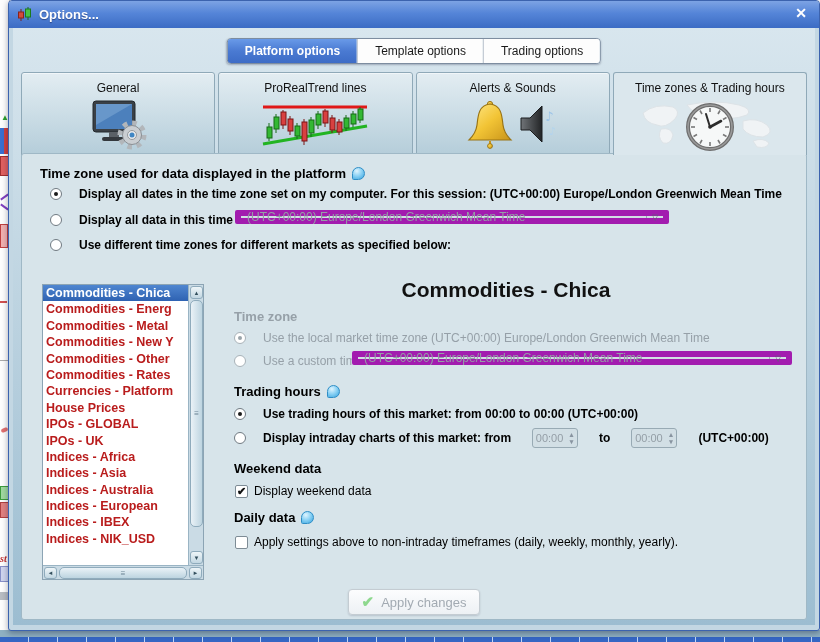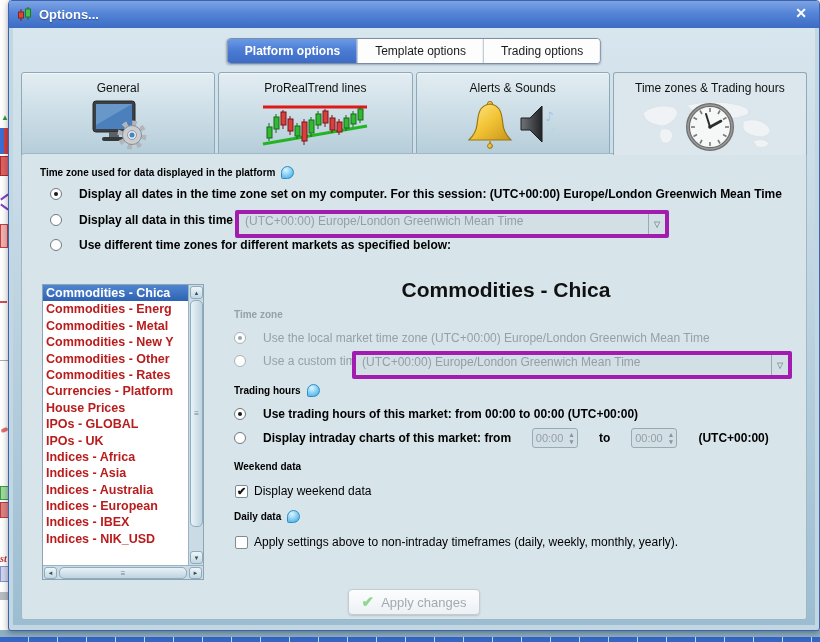--- a/index.html
+++ b/index.html
@@ -43,34 +43,34 @@
     box-shadow:inset 0 1px 0 rgba(255,255,255,.5); text-align:center; }
   .bigtab.active { background:#dbe7ed; border-bottom:0; height:83px; z-index:3;
     border-radius:3px 3px 0 0; box-shadow:none; }
   .bigtab-label { display:block; margin-top:8px; font-size:12px; color:#111; }
   .bigtab-icon { position:absolute; left:0; right:0; top:26px; display:flex; justify-content:center; }
 
   
   #content { position:absolute; left:8px; right:8px; top:125px; bottom:5px;
     background:#d7e4ea; border:1px solid #9fb8c6; border-radius:3px; z-index:2; }
 
-  .sec-title { position:absolute; font-size:10px; font-weight:bold; color:#000; display:flex; align-items:center; gap:6px; }
+  .sec-title { position:absolute; font-size:13px; font-weight:bold; color:#000; display:flex; align-items:center; gap:6px; }
   .bubble { display:inline-block; width:13px; height:13px; border-radius:50% 50% 50% 12%;
     background:radial-gradient(circle at 35% 28%, #dff4fe 0%, #8ed3f5 45%, #36a3de 100%);
     border:1px solid #2f8ec6; }
   .radio-row { position:absolute; display:flex; align-items:center; gap:17px; font-size:12px; font-weight:bold; color:#000; }
   .radio { width:12px; height:12px; border-radius:50%; background:#fff; border:1px solid #707a82;
     position:relative; flex:0 0 auto; cursor:pointer; }
   .radio.sel::after { content:""; position:absolute; left:3px; top:3px; width:4px; height:4px;
     border-radius:50%; background:#1a1a1a; }
   .radio.dis { border-color:#a8b2b8; }
   .radio.dis.sel::after { background:#9aa4aa; }
   .dis-text { color:#96a0a8 !important; }
-  .dropdown { position:absolute; height:28px; background:#d2dfe5; border:4px solid #a21caf;
-    border-radius:2px; display:flex; align-items:flex-start; font-size:12px; color:#949ea6; }
+  .dropdown { position:absolute; height:14px; background:#d2dfe5; border:6px solid #a21caf;
+    border-radius:2px; display:flex; align-items:center; font-size:12px; color:#949ea6; }
   .dd-value { flex:1; padding:0 6px; white-space:nowrap; overflow:hidden; }
   .dd-btn { width:17px; height:100%; border-left:1px solid #98aab4; display:flex; align-items:center;
     justify-content:center; font-size:8px; color:#5a6670; }
 
   
   #listbox { position:absolute; left:20px; top:130px; width:162px; height:296px;
     border:1px solid #8ca4b4; background:#c9dae4; }
   #list-items { position:absolute; left:0; top:0; right:15px; bottom:14px; background:#fff; overflow:hidden; }
   .li { height:16.4px; line-height:16.4px; padding-left:3px; font-size:12.5px; font-weight:bold;
     color:#b91c1c; white-space:nowrap; cursor:pointer; }

